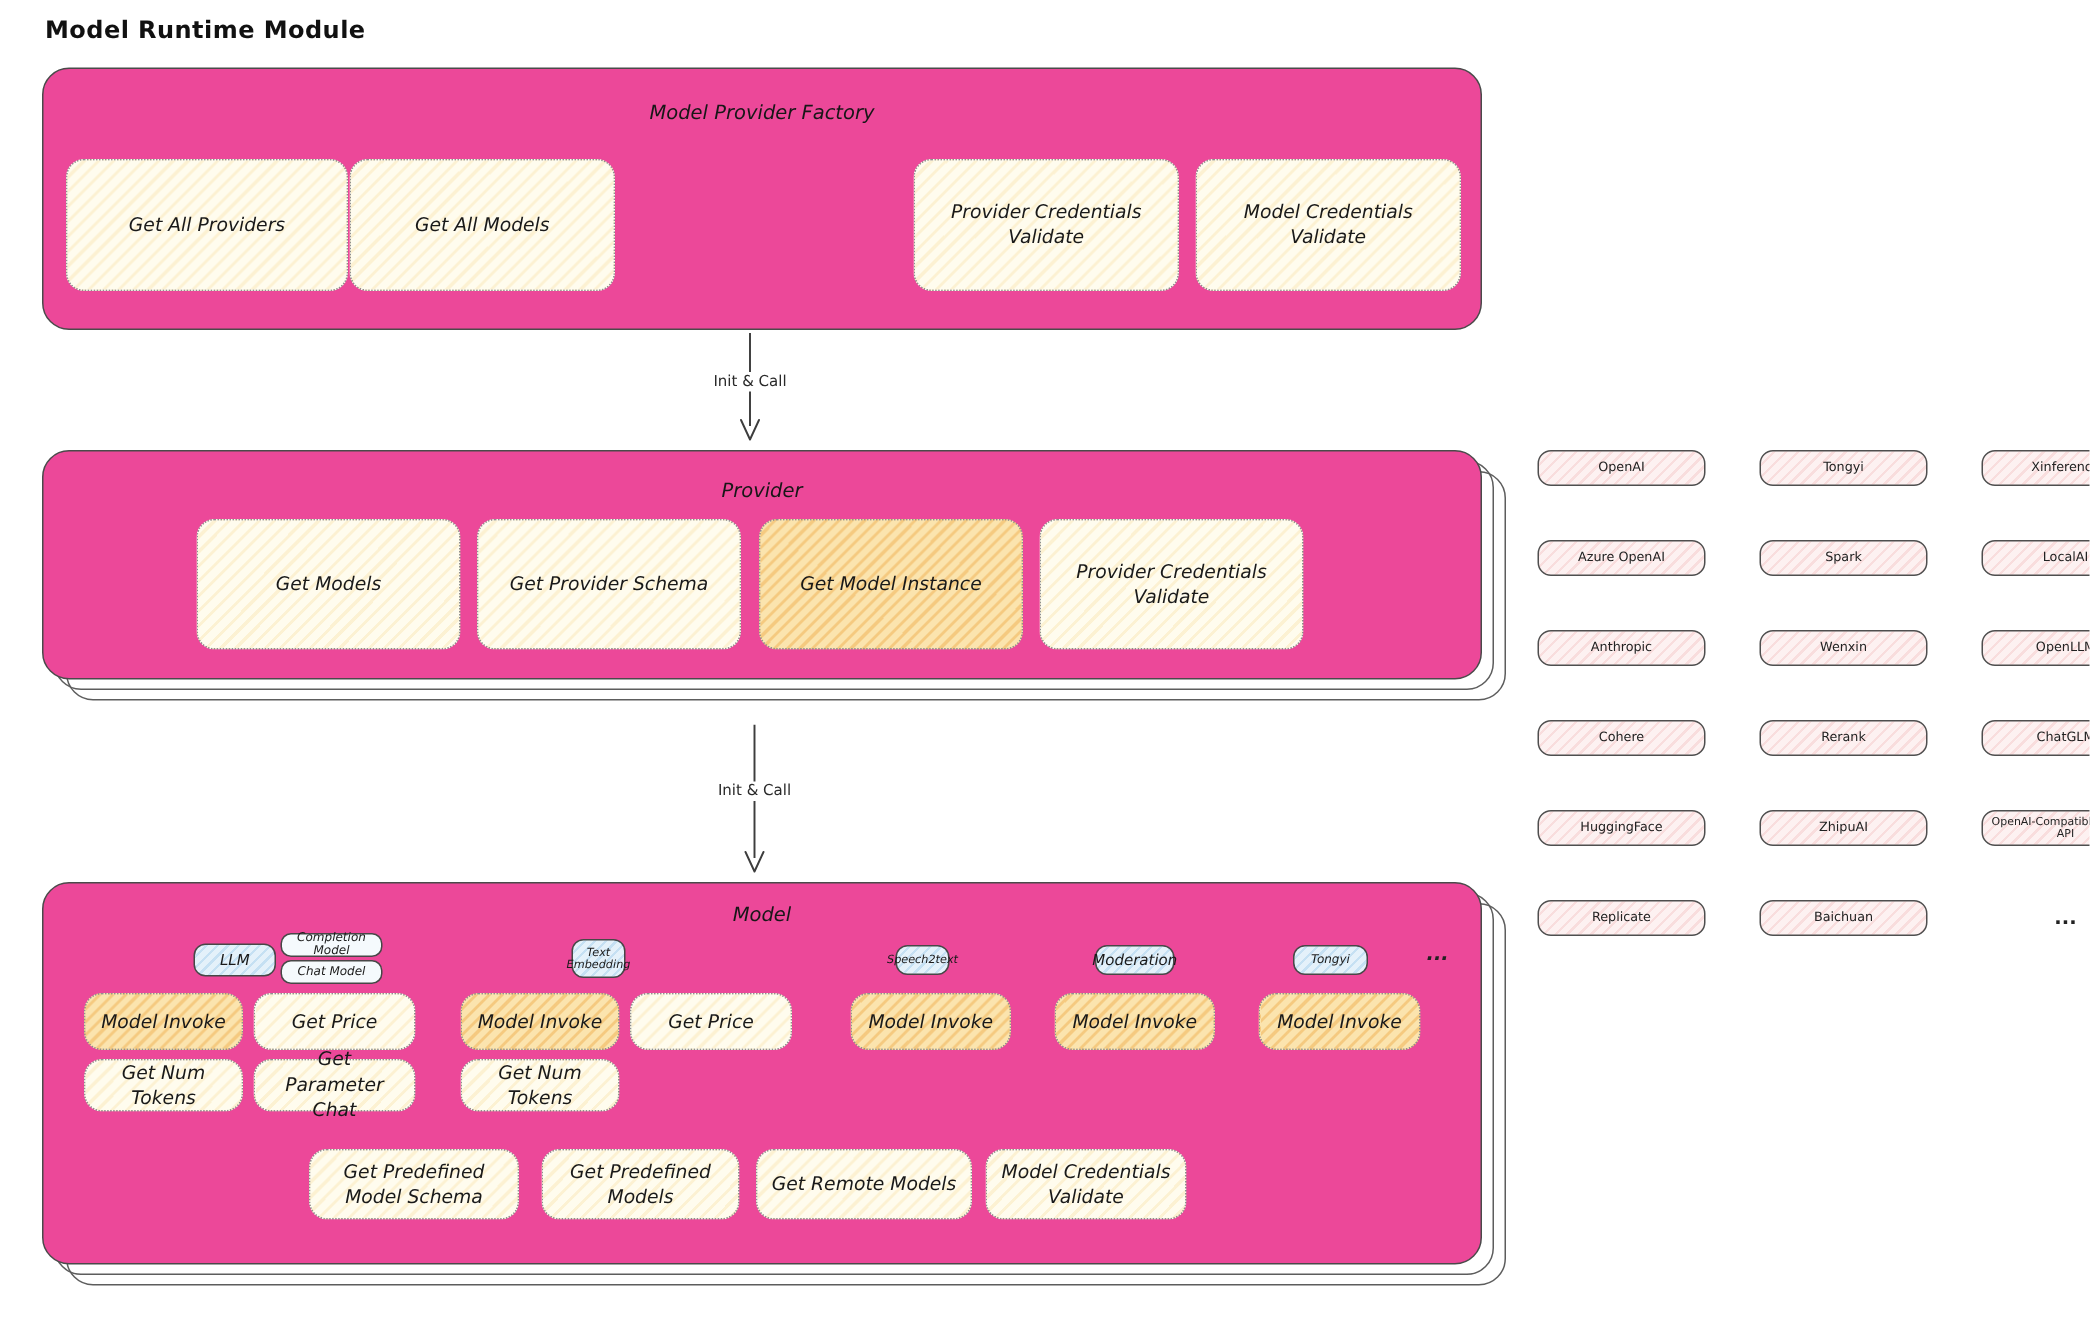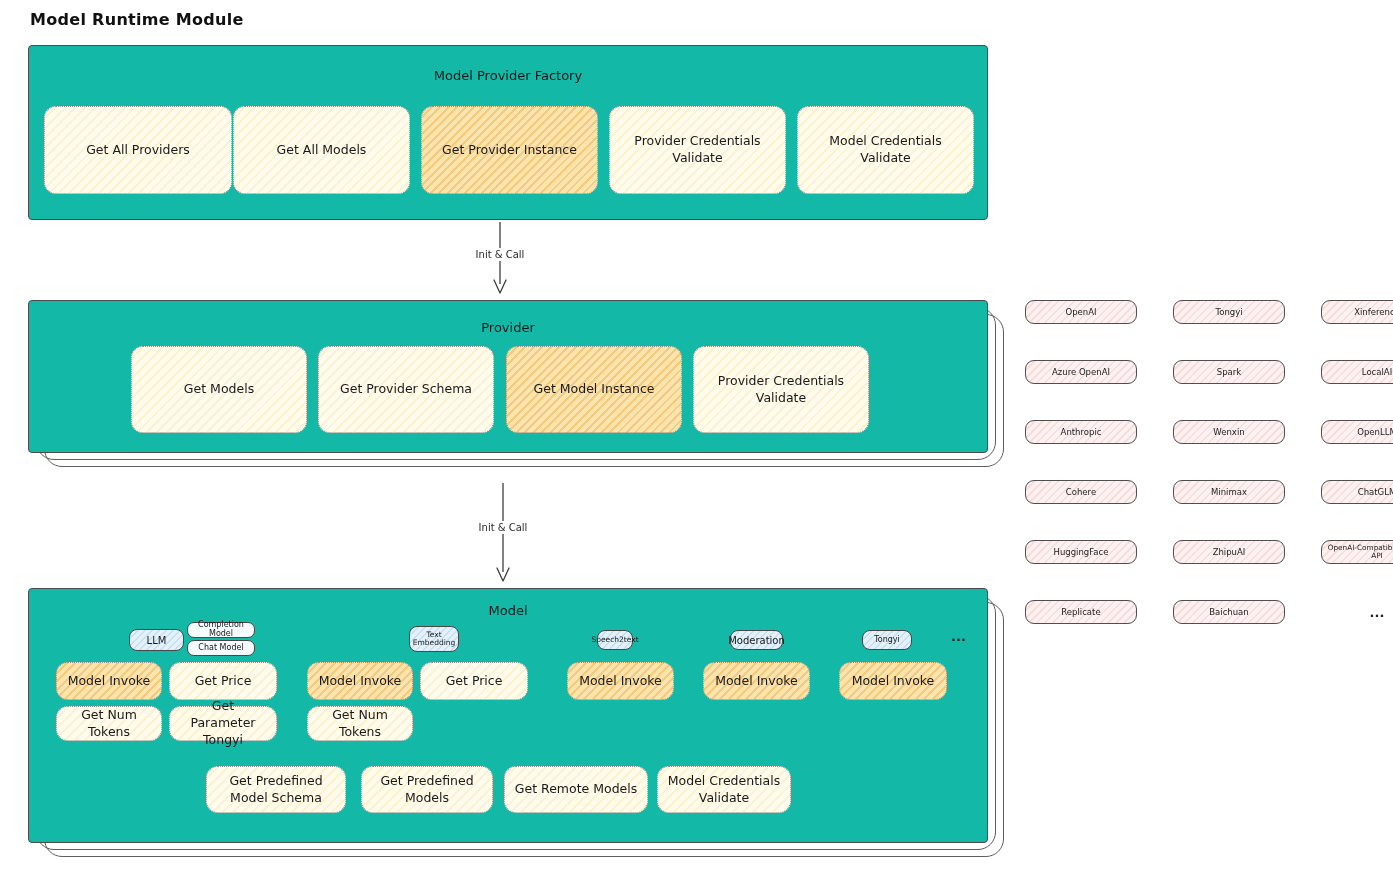--- a/index.html
+++ b/index.html
@@ -7,23 +7,23 @@
     width:1393px;height:880px;position:relative;overflow:hidden;
     background:#ffffff;color:#1c1c1c;
     font-family:"DejaVu Sans", sans-serif;
   }
   .page-title{
     position:absolute;left:30px;top:10px;
     font-size:16px;font-weight:700;letter-spacing:.3px;color:#111;
   }
   
   .big-box{
-    position:absolute;background:#14b8a6;
-    border:1.5px solid #4a4a4a;border-radius:4px;
-    z-index:2;box-sizing:border-box;
+    position:absolute;background:#ec4899;
+    border:1.5px solid #4a4a4a;border-radius:18px;
+    z-index:2;box-sizing:border-box;font-style:italic;
   }
   .stack-layer{
     position:absolute;background:transparent;
     border:1.4px solid #5d5d5d;border-radius:18px;
     z-index:1;box-sizing:border-box;
   }
   .box-title{
     position:absolute;left:0;right:0;text-align:center;
     font-size:13px;color:#171717;
   }
@@ -97,21 +97,20 @@
 </style>
 </head>
 <body>
 
 <div class="page-title">Model Runtime Module</div>
 
 <div class="big-box" style="left:28px;top:45px;width:960px;height:175px;">
   <div class="box-title" style="top:22px;">Model Provider Factory</div>
   <div class="btn cream" style="left:15px;top:60px;width:188px;height:88px;text-align:center;">Get All Providers</div>
   <div class="btn cream" style="left:204px;top:60px;width:177px;height:88px;">Get All Models</div>
-  <div class="btn orange" style="left:392px;top:60px;width:177px;height:88px;">Get Provider Instance</div>
   <div class="btn cream" style="left:580px;top:60px;width:177px;height:88px;">Provider Credentials Validate</div>
   <div class="btn cream" style="left:768px;top:60px;width:177px;height:88px;">Model Credentials Validate</div>
 </div>
 
 <div class="arrow" style="left:488px;top:222px;height:73px;">
   <svg width="24" height="73">
     <line x1="12" y1="0" x2="12" y2="62" stroke="#3d3d3d" stroke-width="1.3"></line>
     <path d="M6 58 L12 71 L18 58" fill="none" stroke="#3d3d3d" stroke-width="1.3" stroke-linecap="round" stroke-linejoin="round"></path>
   </svg>
   <div class="arrow-label" style="top:26px;">Init &amp; Call</div>
@@ -131,21 +130,21 @@
   <div class="pill">OpenAI</div>
   <div class="pill">Tongyi</div>
   <div class="pill">Xinference</div>
   <div class="pill">Azure OpenAI</div>
   <div class="pill">Spark</div>
   <div class="pill">LocalAI</div>
   <div class="pill">Anthropic</div>
   <div class="pill">Wenxin</div>
   <div class="pill">OpenLLM</div>
   <div class="pill">Cohere</div>
-  <div class="pill">Minimax</div>
+  <div class="pill">Rerank</div>
   <div class="pill">ChatGLM</div>
   <div class="pill">HuggingFace</div>
   <div class="pill">ZhipuAI</div>
   <div class="pill pill-small">OpenAI-Compatible Restful API</div>
   <div class="pill">Replicate</div>
   <div class="pill">Baichuan</div>
   <div class="more-cell">...</div>
 </div>
 
 <div class="arrow" style="left:491px;top:483px;height:100px;">
@@ -157,35 +156,35 @@
 </div>
 
 <div class="stack-layer" style="left:44px;top:602px;width:960px;height:255px;"></div>
 <div class="stack-layer" style="left:36px;top:595px;width:960px;height:255px;"></div>
 <div class="big-box" style="left:28px;top:588px;width:960px;height:255px;">
   <div class="box-title" style="top:14px;">Model</div>
 
   <div class="chip-blue" style="left:100px;top:40px;width:55px;height:22px;font-size:10px;">LLM</div>
   <div class="chip-blue chip-white" style="left:158px;top:33px;width:68px;height:16px;">Completion Model</div>
   <div class="chip-blue chip-white" style="left:158px;top:51px;width:68px;height:16px;">Chat Model</div>
-  <div class="chip-blue" style="left:352px;top:37px;width:50px;height:26px;font-size:7.5px;margin-left:28px;">Text Embedding</div>
+  <div class="chip-blue" style="left:352px;top:37px;width:36px;height:26px;font-size:7.5px;">Text Embedding</div>
   <div class="chip-blue" style="left:568px;top:41px;width:36px;height:20px;font-size:7.5px;">Speech2text</div>
   <div class="chip-blue" style="left:701px;top:41px;width:53px;height:20px;font-size:10px;">Moderation</div>
   <div class="chip-blue" style="left:833px;top:41px;width:50px;height:20px;font-size:8px;">Tongyi</div>
   <div class="ellipsis" style="left:922px;top:40px;">...</div>
 
   <div class="btn orange" style="left:27px;top:73px;width:106px;height:38px;">Model Invoke</div>
   <div class="btn cream" style="left:140px;top:73px;width:108px;height:38px;">Get Price</div>
   <div class="btn orange" style="left:278px;top:73px;width:106px;height:38px;">Model Invoke</div>
   <div class="btn cream" style="left:391px;top:73px;width:108px;height:38px;">Get Price</div>
   <div class="btn orange" style="left:538px;top:73px;width:107px;height:38px;">Model Invoke</div>
   <div class="btn orange" style="left:674px;top:73px;width:107px;height:38px;">Model Invoke</div>
   <div class="btn orange" style="left:810px;top:73px;width:108px;height:38px;">Model Invoke</div>
 
   <div class="btn cream" style="left:27px;top:117px;width:106px;height:35px;">Get Num Tokens</div>
-  <div class="btn cream" style="left:140px;top:117px;width:108px;height:35px;">Get Parameter Tongyi</div>
+  <div class="btn cream" style="left:140px;top:117px;width:108px;height:35px;">Get Parameter Chat</div>
   <div class="btn cream" style="left:278px;top:117px;width:106px;height:35px;">Get Num Tokens</div>
 
   <div class="btn cream" style="left:177px;top:177px;width:140px;height:47px;">Get Predefined Model Schema</div>
   <div class="btn cream" style="left:332px;top:177px;width:132px;height:47px;">Get Predefined Models</div>
   <div class="btn cream" style="left:475px;top:177px;width:144px;height:47px;">Get Remote Models</div>
   <div class="btn cream" style="left:628px;top:177px;width:134px;height:47px;">Model Credentials Validate</div>
 </div>
 
 </body></html>

